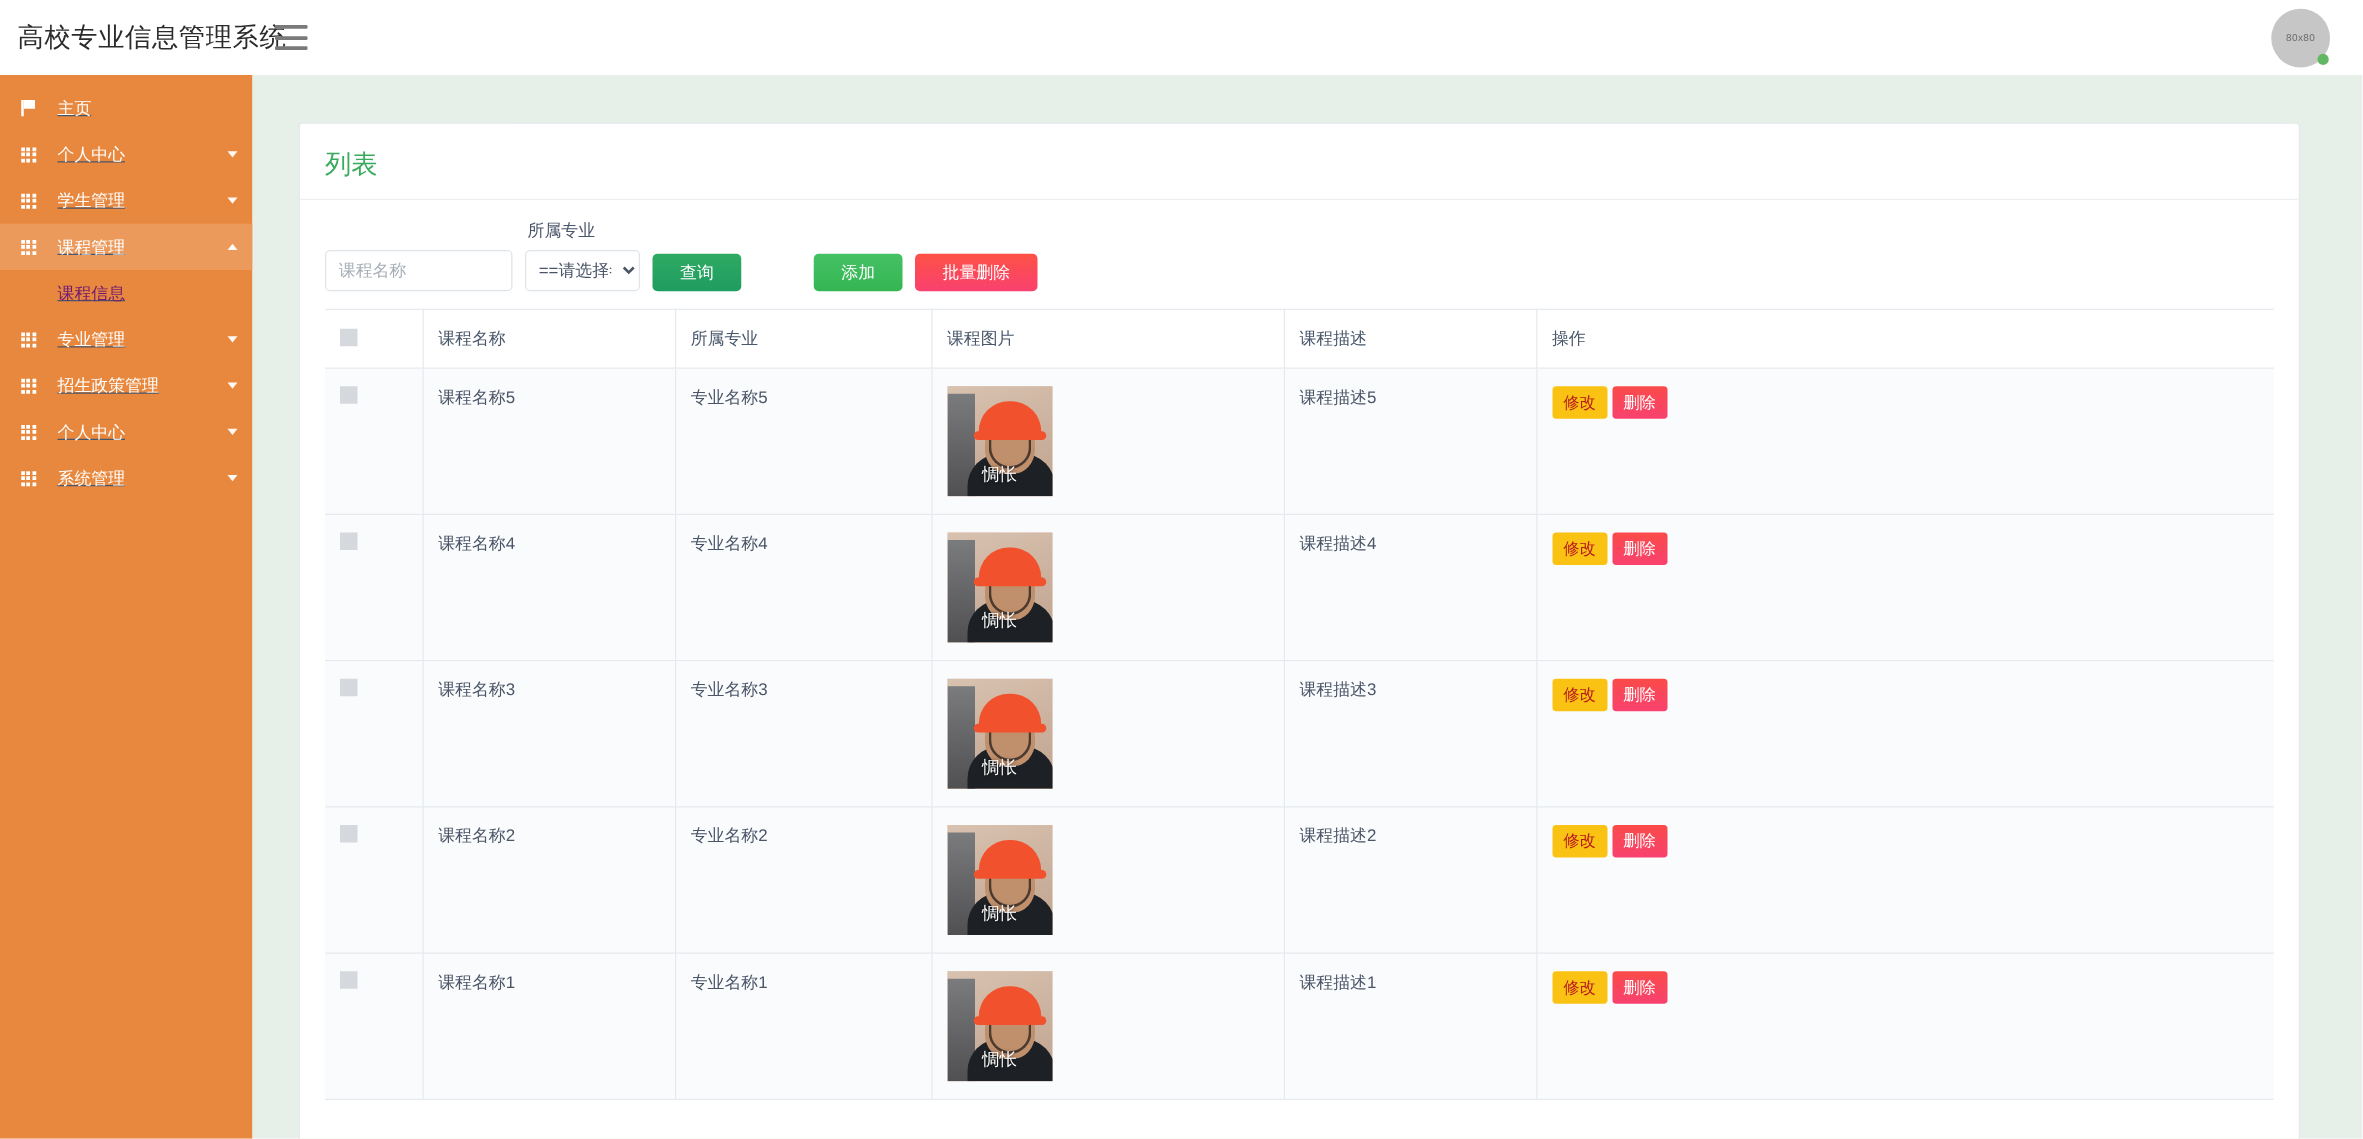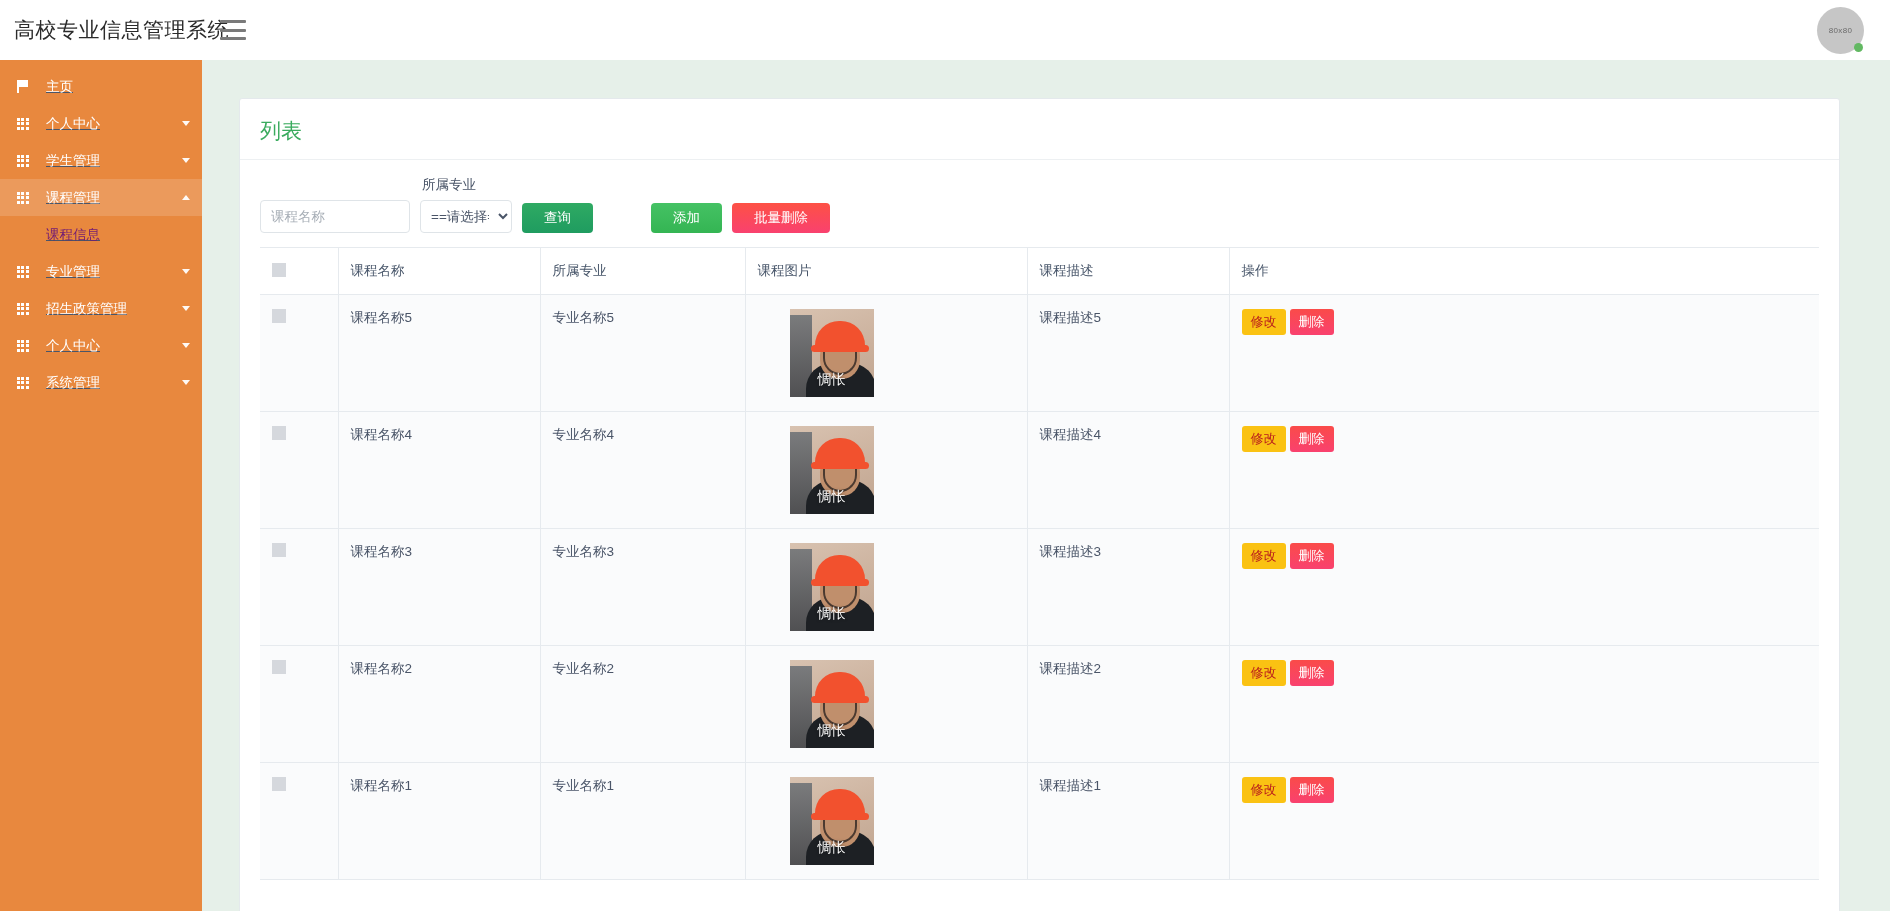--- a/index.html
+++ b/index.html
@@ -176,21 +176,20 @@
   .col-img  { width: 282px; }
   .col-desc { width: 202px; }
   .col-act  { width: auto; }
   .chk {
     width: 14px; height: 14px; background: #d5d8dd;
     border: none; display: inline-block; cursor: pointer;
   }
   .thumb {
     width: 84px; height: 88px; position: relative; overflow: hidden;
     background: #d7b9a6;
-    margin-left: 32px;
   }
   .thumb .bg-wall { position:absolute; inset:0; background: linear-gradient(160deg,#d8c2b0 0%, #cbb19d 55%, #bfa48f 100%); }
   .thumb .side-figure {
     position:absolute; left:0; top:6px; width:22px; height:82px;
     background: linear-gradient(#6a6f74, #3b4046);
     opacity: .85;
   }
   .thumb .body {
     position:absolute; left:16px; bottom:0; width:70px; height:34px;
     background:#1d2024; border-radius: 26px 26px 0 0;

